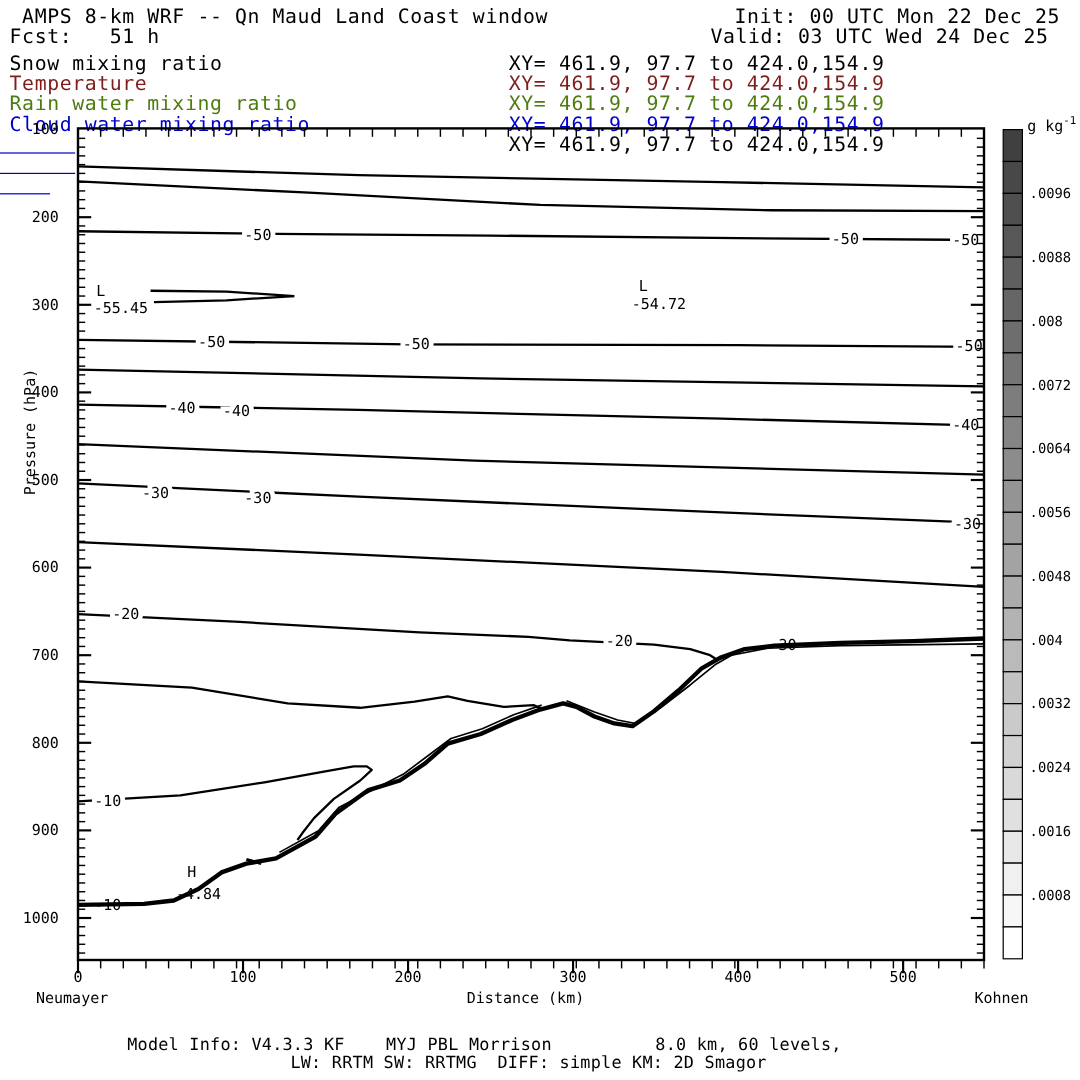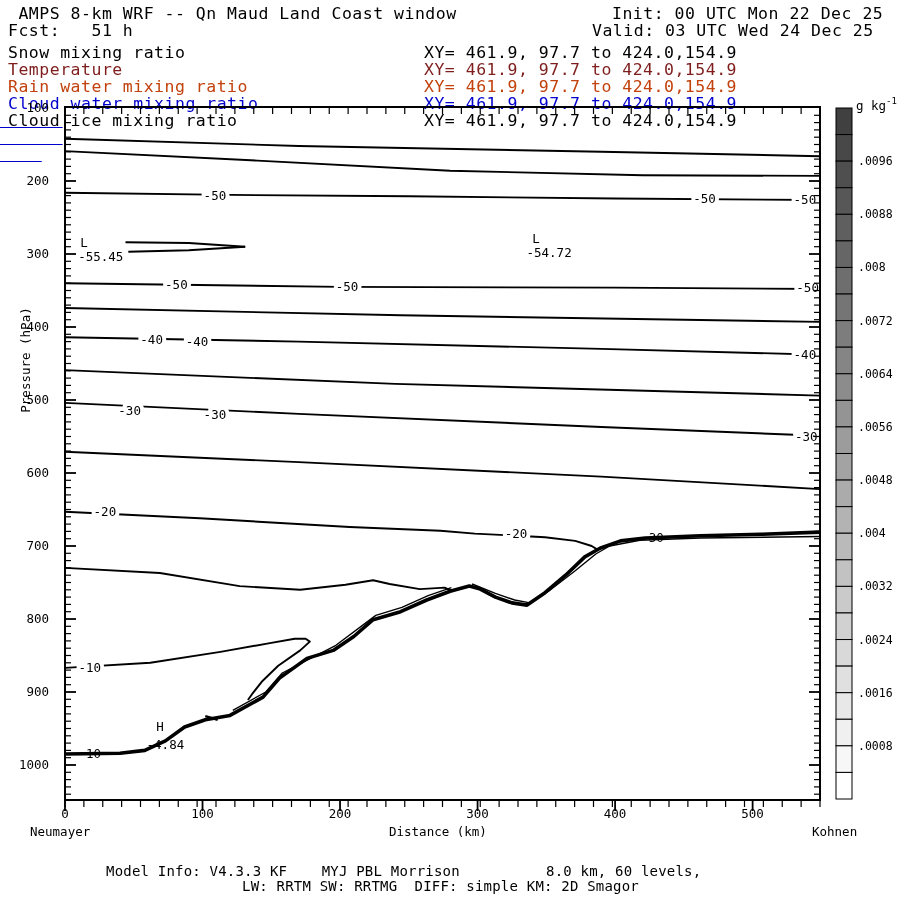--- a/index.html
+++ b/index.html
@@ -28,30 +28,29 @@
     <div class="hdr" style="left:592px;top:22px">Valid: 03 UTC Wed 24 Dec 25</div>
 
     <div class="legrow" style="top: 44px; color: rgb(0, 0, 0);">
       <span class="leglabel">Snow mixing ratio</span>
       <span class="legxy">XY= 461.9, 97.7 to 424.0,154.9</span>
     </div>
     <div class="legrow" style="top: 61px; color: #7f1d1d;">
       <span class="leglabel">Temperature</span>
       <span class="legxy">XY= 461.9, 97.7 to 424.0,154.9</span>
     </div>
-    <div class="legrow" style="top: 78px; color: #c2410c;">
+    <div class="legrow" style="top: 78px; color: #4d7c0f;">
       <span class="leglabel">Rain water mixing ratio</span>
       <span class="legxy">XY= 461.9, 97.7 to 424.0,154.9</span>
     </div>
     <div class="legrow" style="top: 95px; color: rgb(0, 0, 204); text-decoration: underline;">
       <span class="leglabel">Cloud water mixing ratio</span>
       <span class="legxy">XY= 461.9, 97.7 to 424.0,154.9</span>
     </div>
     <div class="legrow" style="top: 112px; color: rgb(0, 0, 0);">
-      <span class="leglabel">Cloud ice mixing ratio</span>
       <span class="legxy">XY= 461.9, 97.7 to 424.0,154.9</span>
     </div>
 
     <div class="lbl yaxis-title" style="left:25px;top:360px">Pressure (hPa)</div>
     <div class="lbl" style="left:30px;top:825px">Neumayer</div>
     <div class="lbl" style="left:389px;top:825px">Distance (km)</div>
     <div class="lbl" style="left:812px;top:825px">Kohnen</div>
 
     <div class="lbl" style="left:856px;top:95px"><span>g kg</span><span class="cbsup">-1</span></div>
 

